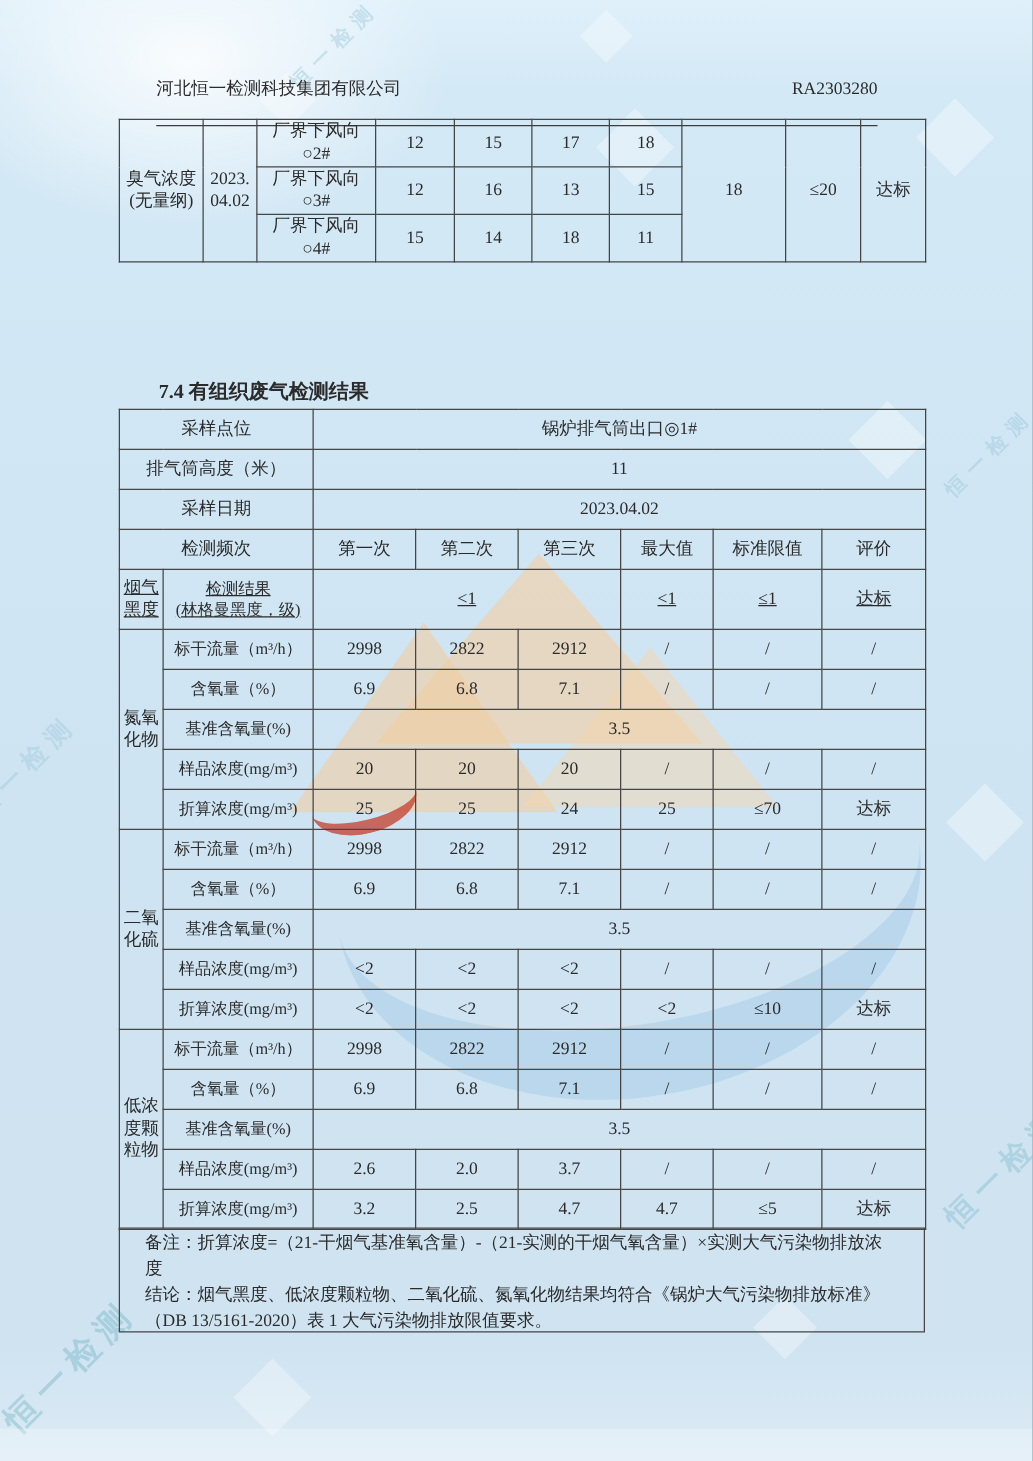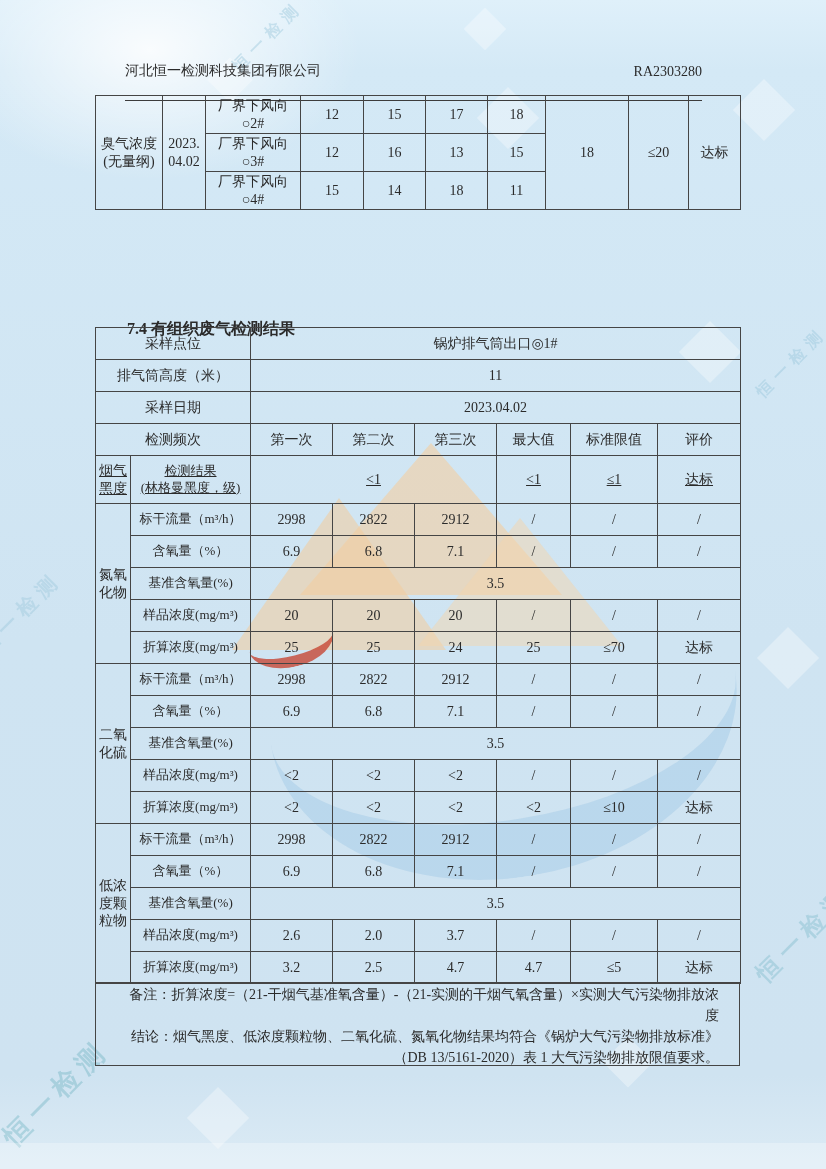--- a/index.html
+++ b/index.html
@@ -44,23 +44,23 @@
   td{border:1px solid #454545;text-align:center;vertical-align:middle;font-size:14px;
      padding:1px 2px;white-space:pre-line;line-height:1.25;overflow:hidden;}
   .t1{position:absolute;left:95px;top:95px;width:645px;}
   .t1 tr{height:35px;}
   .t2{position:absolute;left:95px;top:327px;width:645px;}
   .t2 tr.r32{height:32px;} .t2 tr.r48{height:48px;text-decoration:underline;}
   .t2 td.param{font-size:13px;padding:1px 1px;}
   .t2 td.grp{font-size:14px;padding:1px 3px;}
   .conc-box{position:absolute;left:95px;top:199px;width:645px;height:106px;box-sizing:border-box;
     border:1px solid #454545;font-size:14px;line-height:21px;padding:0 3px;text-align:left;}
-  .sec-title{position:absolute;left:127px;top:303px;font-size:16px;font-weight:bold;margin-top:16px;}
+  .sec-title{position:absolute;left:127px;top:303px;font-size:16px;font-weight:bold;}
   .note-box{position:absolute;left:95px;top:982px;width:645px;height:84px;box-sizing:border-box;
-    border:1px solid #454545;font-size:14px;line-height:21px;padding:1px 20px;text-align:right;}
+    border:1px solid #454545;font-size:14px;line-height:21px;padding:1px 20px;text-align:left;}
   .footer{position:absolute;left:0;top:1073px;width:100%;text-align:center;font-size:13.5px;letter-spacing:2px;}
 </style>
 </head>
 <body>
 
 <div class="page">
 
   <div class="wm tri tri1"></div>
   <div class="wm tri tri2"></div>
   <div class="wm tri tri3"></div>

